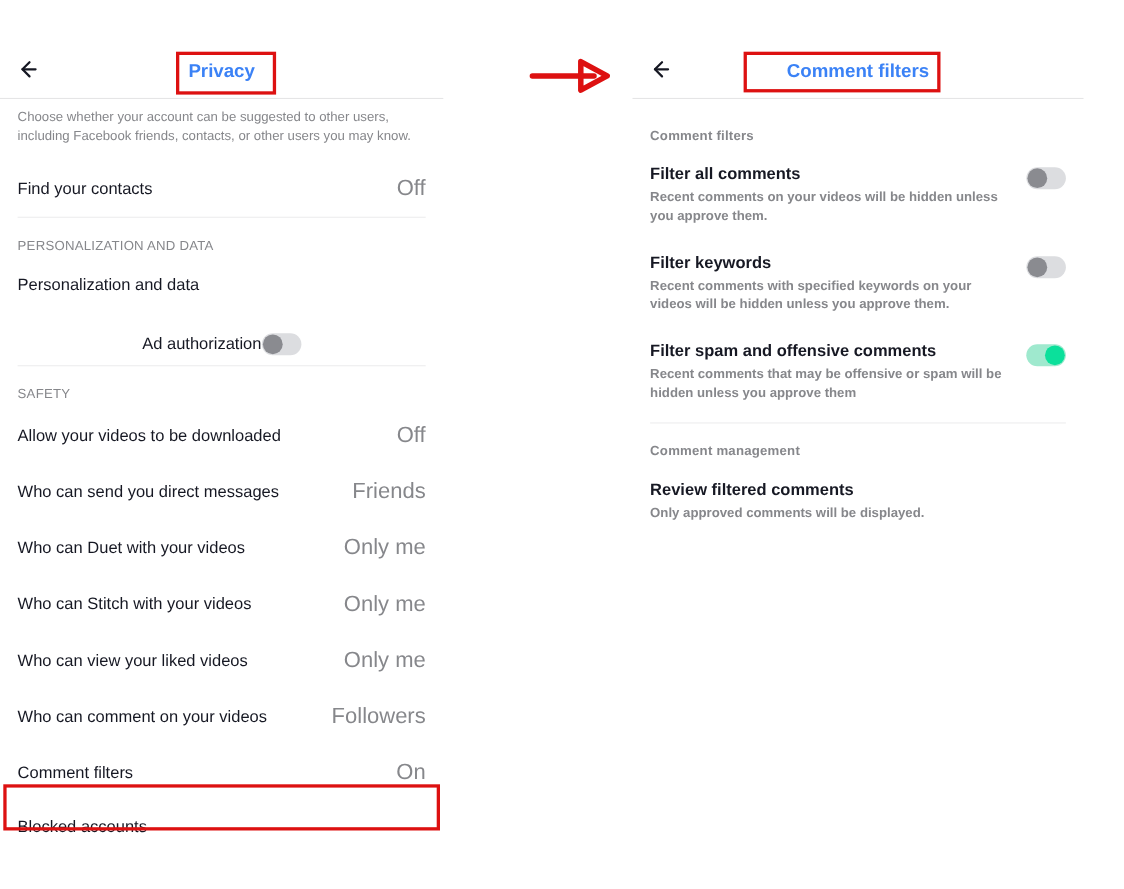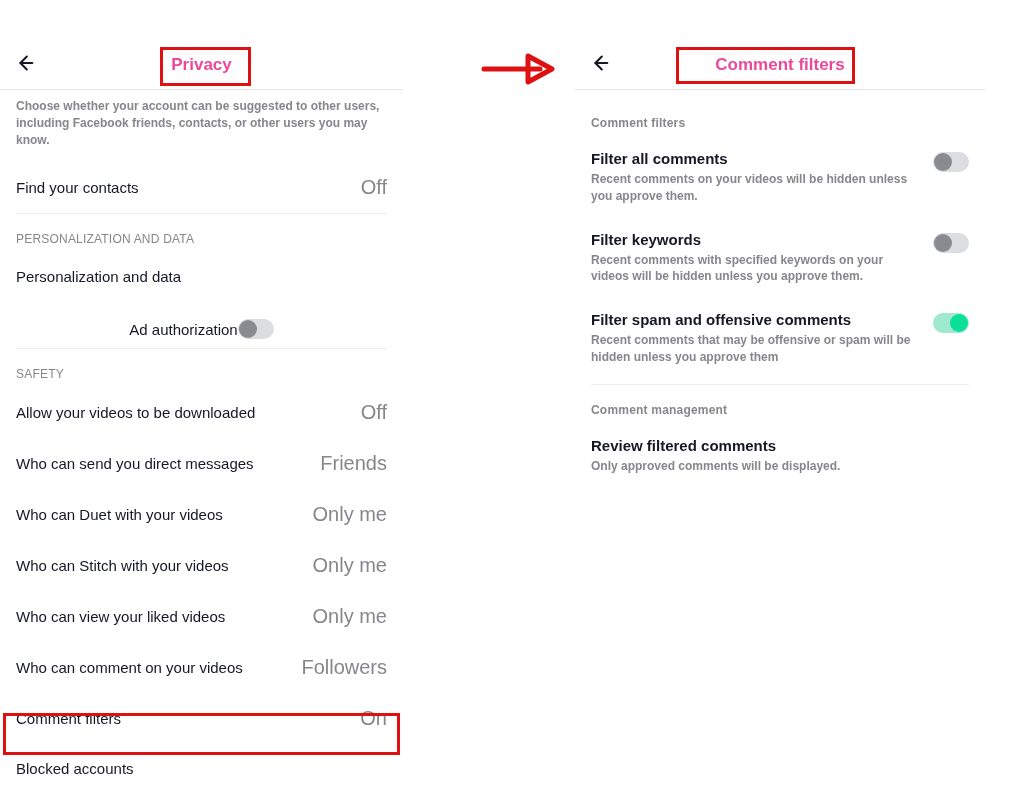--- a/index.html
+++ b/index.html
@@ -5,23 +5,23 @@
   * { box-sizing: border-box; margin: 0; padding: 0; }
   html, body { width: 1022px; height: 808px; background: #fff; font-family: -apple-system, "Helvetica Neue", Arial, sans-serif; color: #161823; }
   .stage { position: relative; width: 1022px; height: 808px; overflow: hidden; }
 
   .screen { position: absolute; top: 0; background:#fff; }
   .screen.left  { left: 0;   width: 403px; }
   .screen.right { left: 575px; width: 410px; }
 
   .header { position: relative; height: 50px; display:flex; align-items:center; justify-content:center; border-bottom:1px solid #e5e5e6; }
   .header .back { position:absolute; left:14px; top:12px; cursor:pointer; }
-  .header .title { font-size:17px; font-weight:700; color:#ec4899; }
+  .header .title { font-size:17px; font-weight:700; color:#3b82f6; }
 
-  .helper { font-size:12px; line-height:1.4; color:#86878b; padding: 8px 16px 14px 16px; font-weight: bold; }
+  .helper { font-size:12px; line-height:1.4; color:#86878b; padding: 8px 16px 14px 16px; }
 
   .section-title { font-size:12px; color:#86878b; letter-spacing:.2px; padding: 18px 16px 6px 16px; text-transform:none; }
   .section-title.upper { text-transform:uppercase; }
 
   .row { display:flex; align-items:center; justify-content:space-between; padding: 14px 16px; min-height:48px; }
   .row .label { font-size:15px; color:#161823; }
   .row .value { font-size:20px; color:#86878b; }
 
   .sub { font-size:12px; color:#86878b; padding: 0 16px 10px 16px; margin-top:-6px; line-height:1.4; }
 

